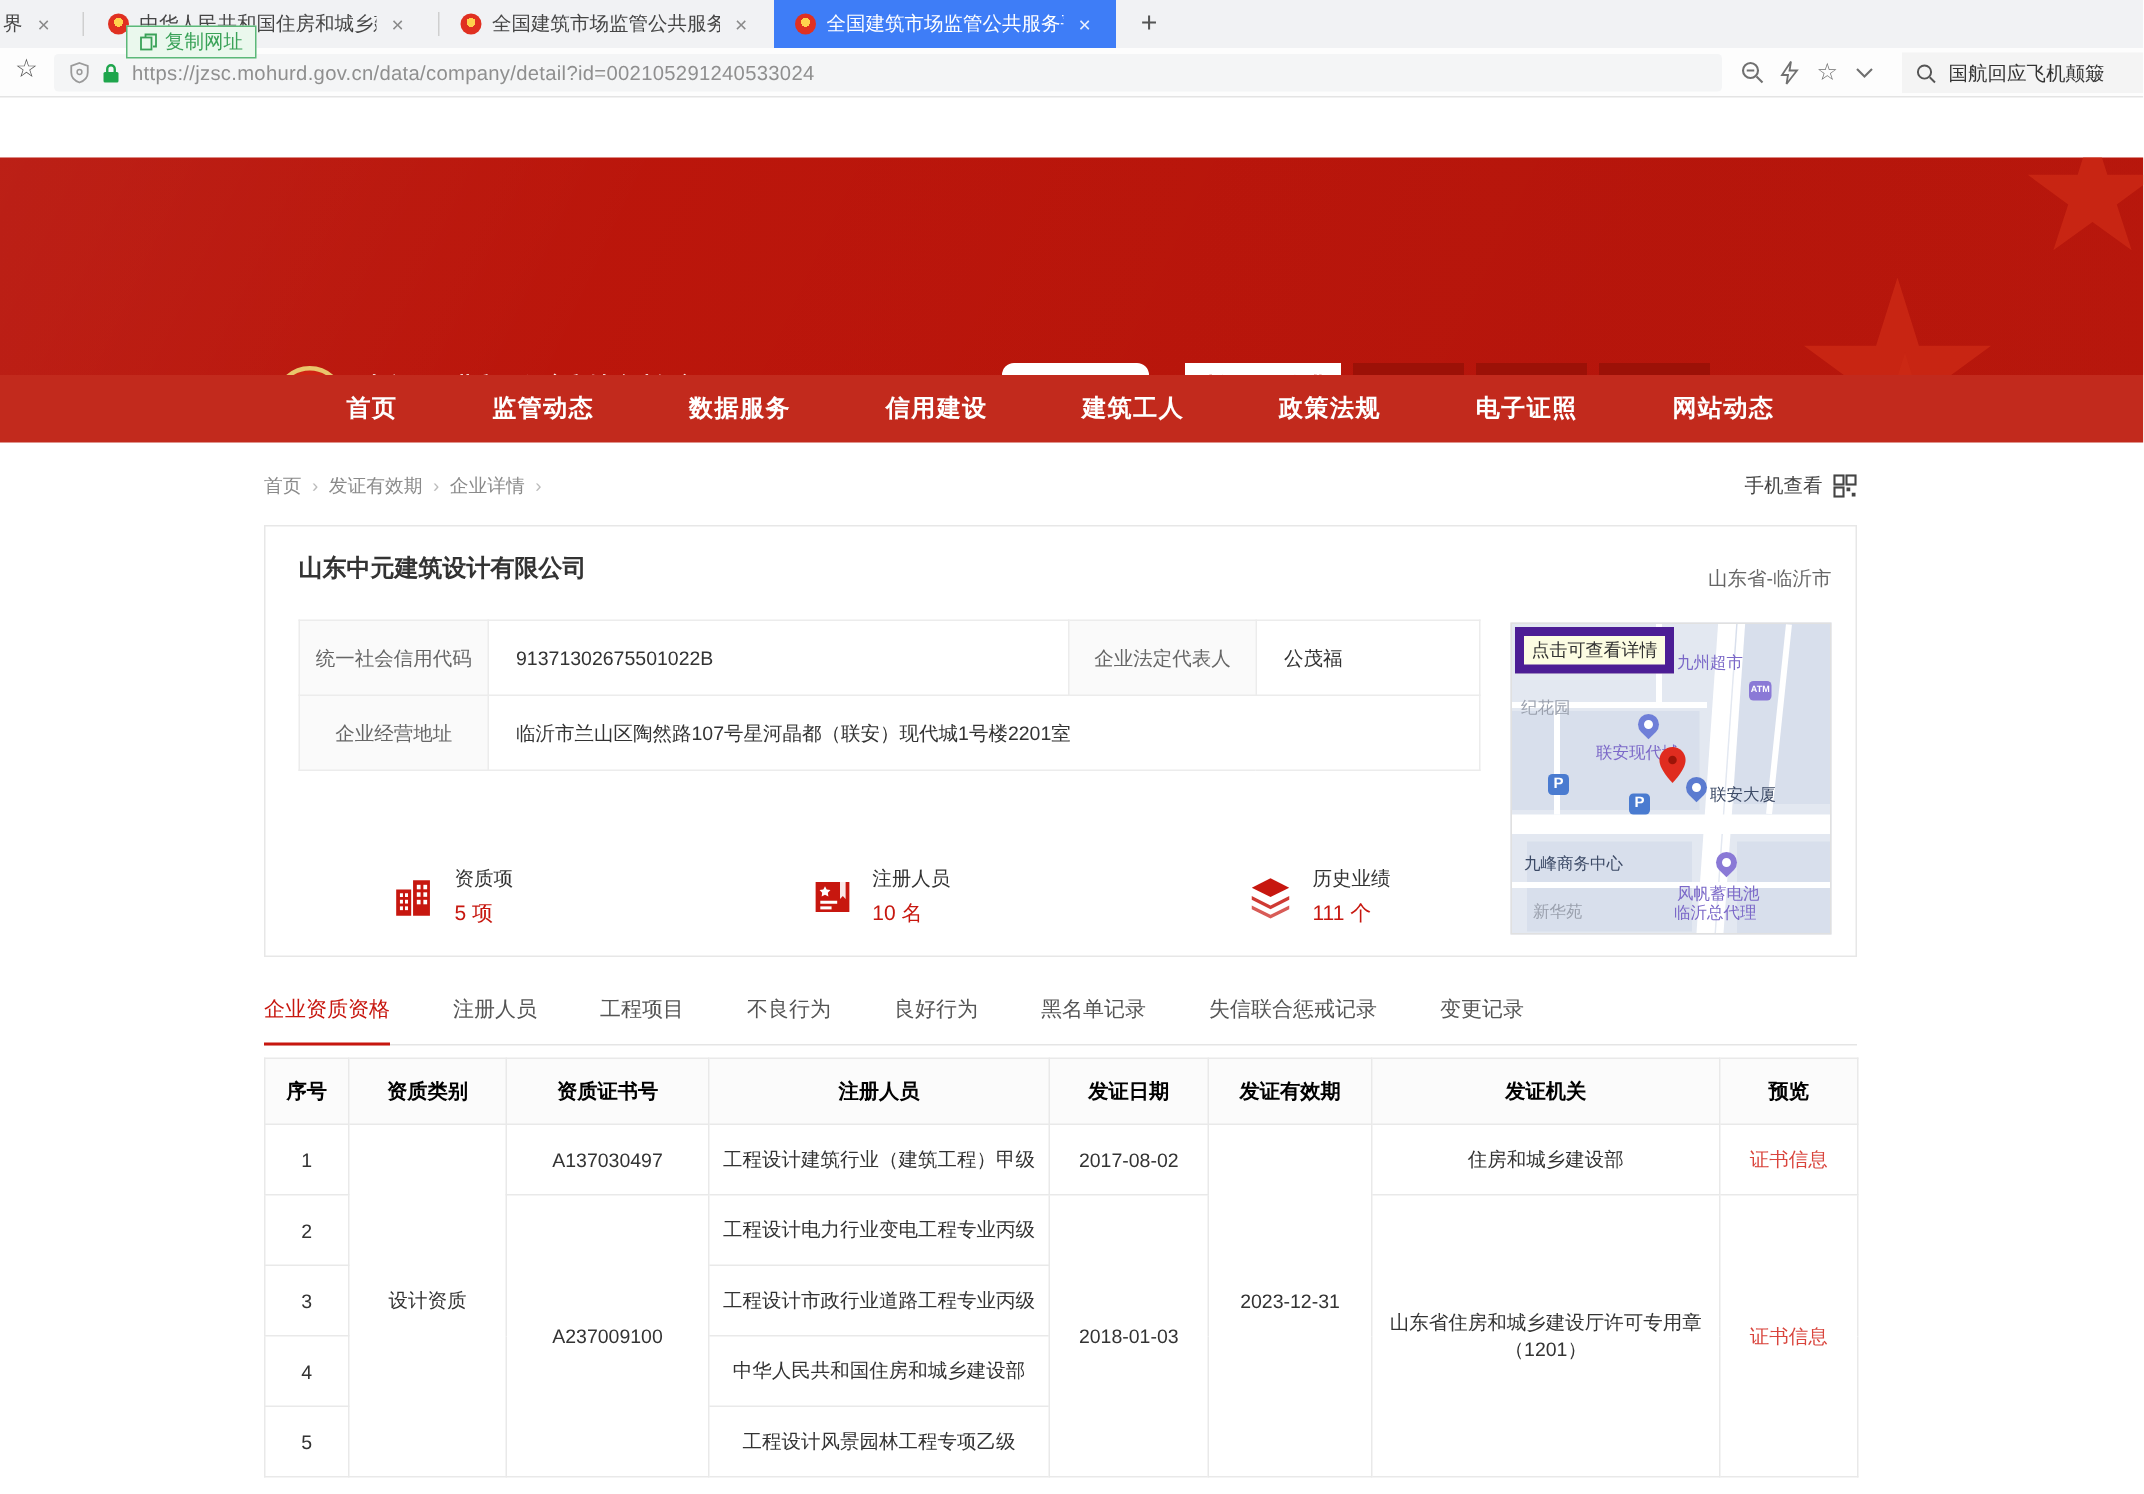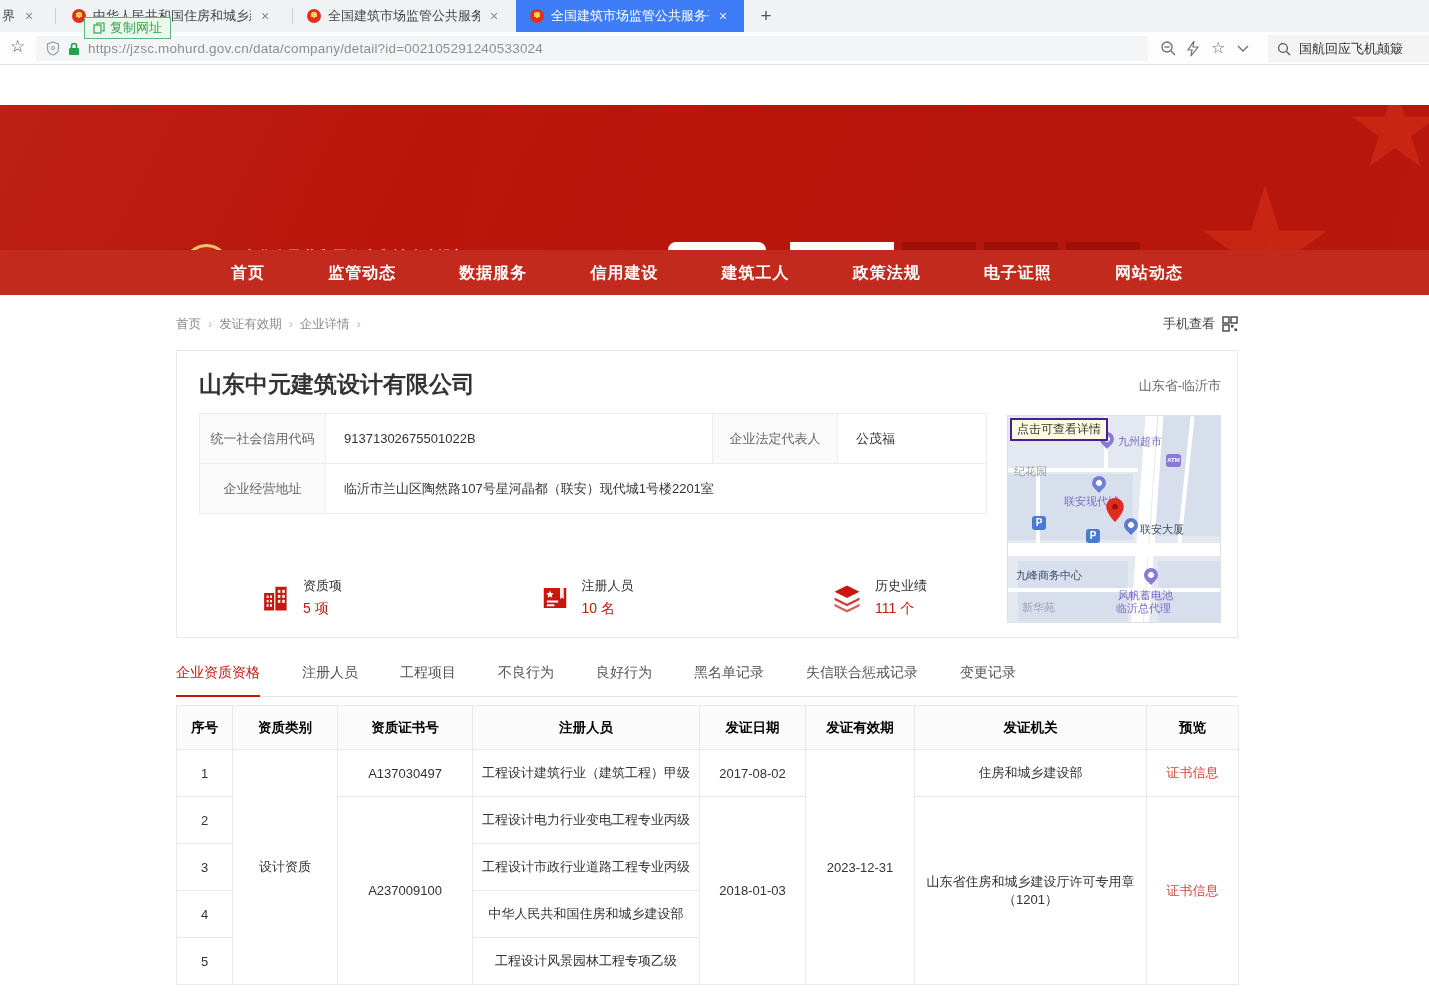--- a/index.html
+++ b/index.html
@@ -47,37 +47,37 @@
   .mainnav-item { line-height:45px; color:#fff; font-size:16px; font-weight:bold; letter-spacing:1px; cursor:pointer; }
 
   
   .container { position:absolute; left:176px; top:295px; width:1062px; }
   .crumb-row { padding-top:20px; display:flex; justify-content:space-between; align-items:center; }
   .crumbs { display:flex; align-items:center; gap:7px; font-size:12.5px; color:#8a8a8a; }
   .crumbs .sep { color:#bbb; }
   .mobile-view { display:flex; align-items:center; gap:7px; font-size:13px; color:#444; cursor:pointer; }
 
   .company-card { position:relative; margin-top:17px; height:288px; border:1px solid #e7e7e7; background:#fff; }
-  .company-name { position:absolute; left:22px; top:18px; font-size:23px; font-weight:bold; color:#333; }
+  .company-name { position:absolute; left:22px; top:18px; font-size:16px; font-weight:bold; color:#333; }
   .company-region { position:absolute; right:16px; top:26px; font-size:13px; color:#666; }
   table.info { position:absolute; left:22px; top:62px; width:788px; border-collapse:collapse; }
   table.info td { border:1px solid #ececec; height:50px; font-size:13px; }
   td.ilabel { width:126px; background:#fafafa; color:#666; text-align:center; }
   td.ilabel.w2 { width:125px; }
   td.ival { color:#333; padding-left:18px; }
   .stats { position:absolute; left:22px; top:226px; width:788px; display:flex; justify-content:space-between; padding:0 60px 0 62px; }
   .stat { display:flex; align-items:center; gap:12px; }
   .stat-label { font-size:13px; color:#333; }
   .stat-value { font-size:14px; color:#c7170f; margin-top:5px; }
 
   
   .map { position:absolute; right:16px; top:64px; width:214px; height:208px; background:#e3e8f1; border:1px solid #e0e0e0; overflow:hidden; font-size:11px; }
   .road { position:absolute; background:#fff; }
   .map-block { position:absolute; background:#d8dfec; }
-  .map-tooltip { position:absolute; left:2px; top:2px; z-index:5; background:#fcfce2; border:2px solid #4c1d95; color:#333; font-size:12px; padding:1px 5px; }
+  .map-tooltip { position:absolute; left:2px; top:2px; z-index:5; background:#fcfce2; border:6px solid #4c1d95; color:#333; font-size:12px; padding:1px 5px; }
   .mlabel { position:absolute; white-space:nowrap; }
   .ml-purple { color:#7b68c8; }
   .ml-dark { color:#3c4a66; }
   .ml-gray { color:#9aa0ad; }
   .pin { position:absolute; width:14px; height:14px; border-radius:50% 50% 50% 0; transform:rotate(-45deg); background:#8a79d6; }
   .pin:after { content:""; position:absolute; inset:4px; border-radius:50%; background:#fff; }
   .sq-marker { position:absolute; border-radius:3px; color:#fff; text-align:center; font-weight:bold; }
   .p-mark { width:14px; height:14px; background:#4a7bd0; font-size:10px; line-height:14px; }
   .atm-mark { width:15px; height:13px; background:#8a79d6; font-size:6px; line-height:13px; }
   .red-marker { position:absolute; z-index:4; }

